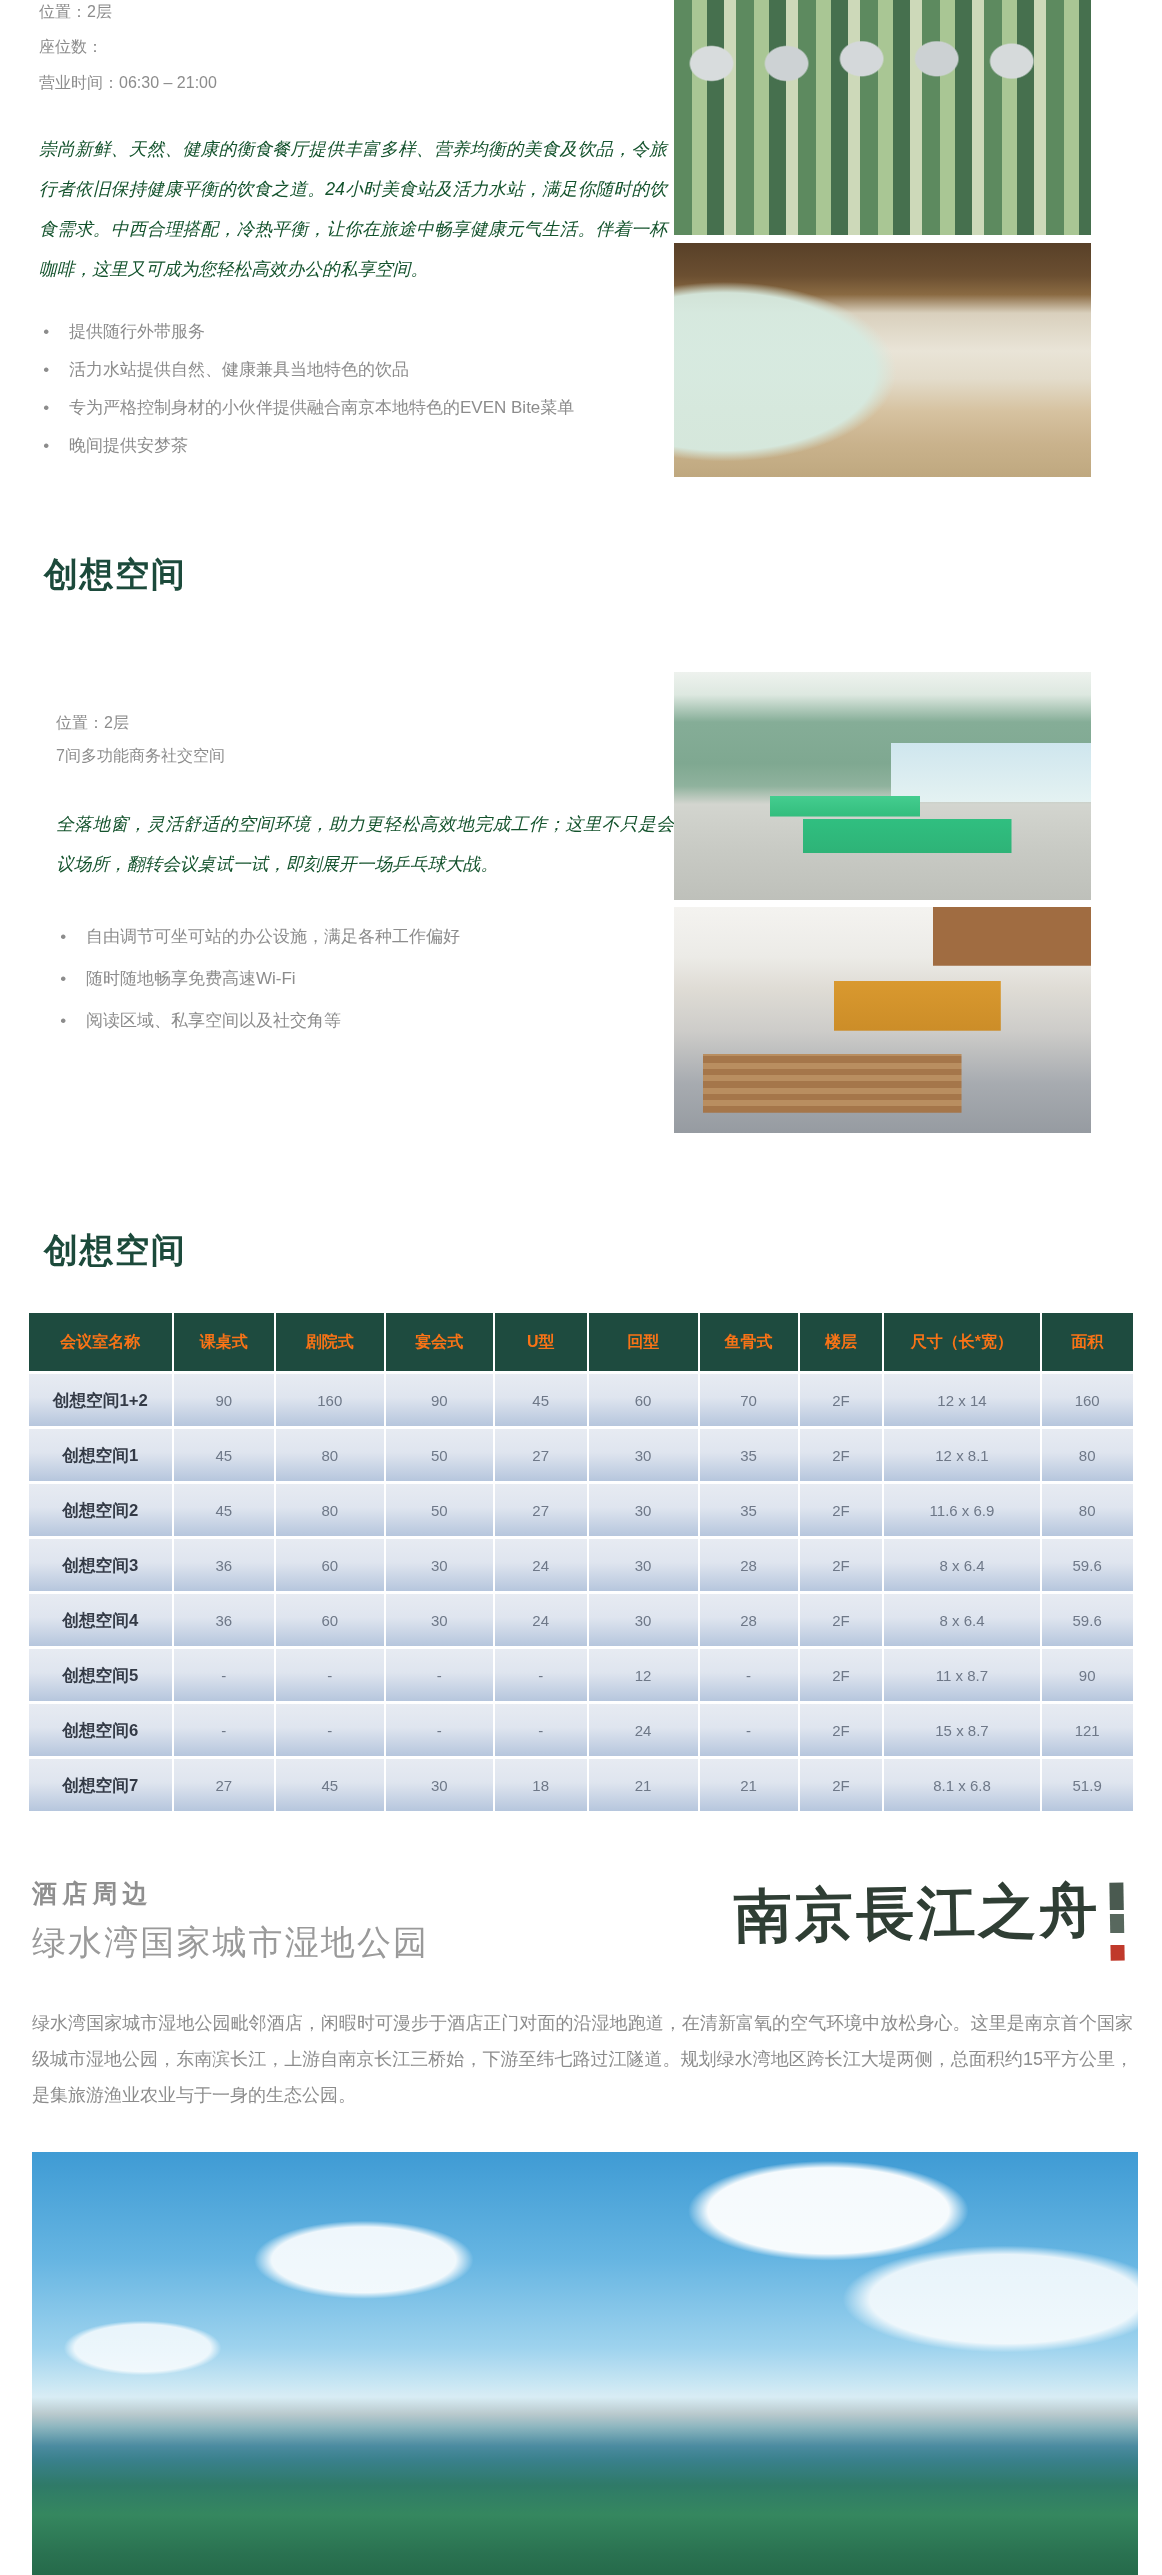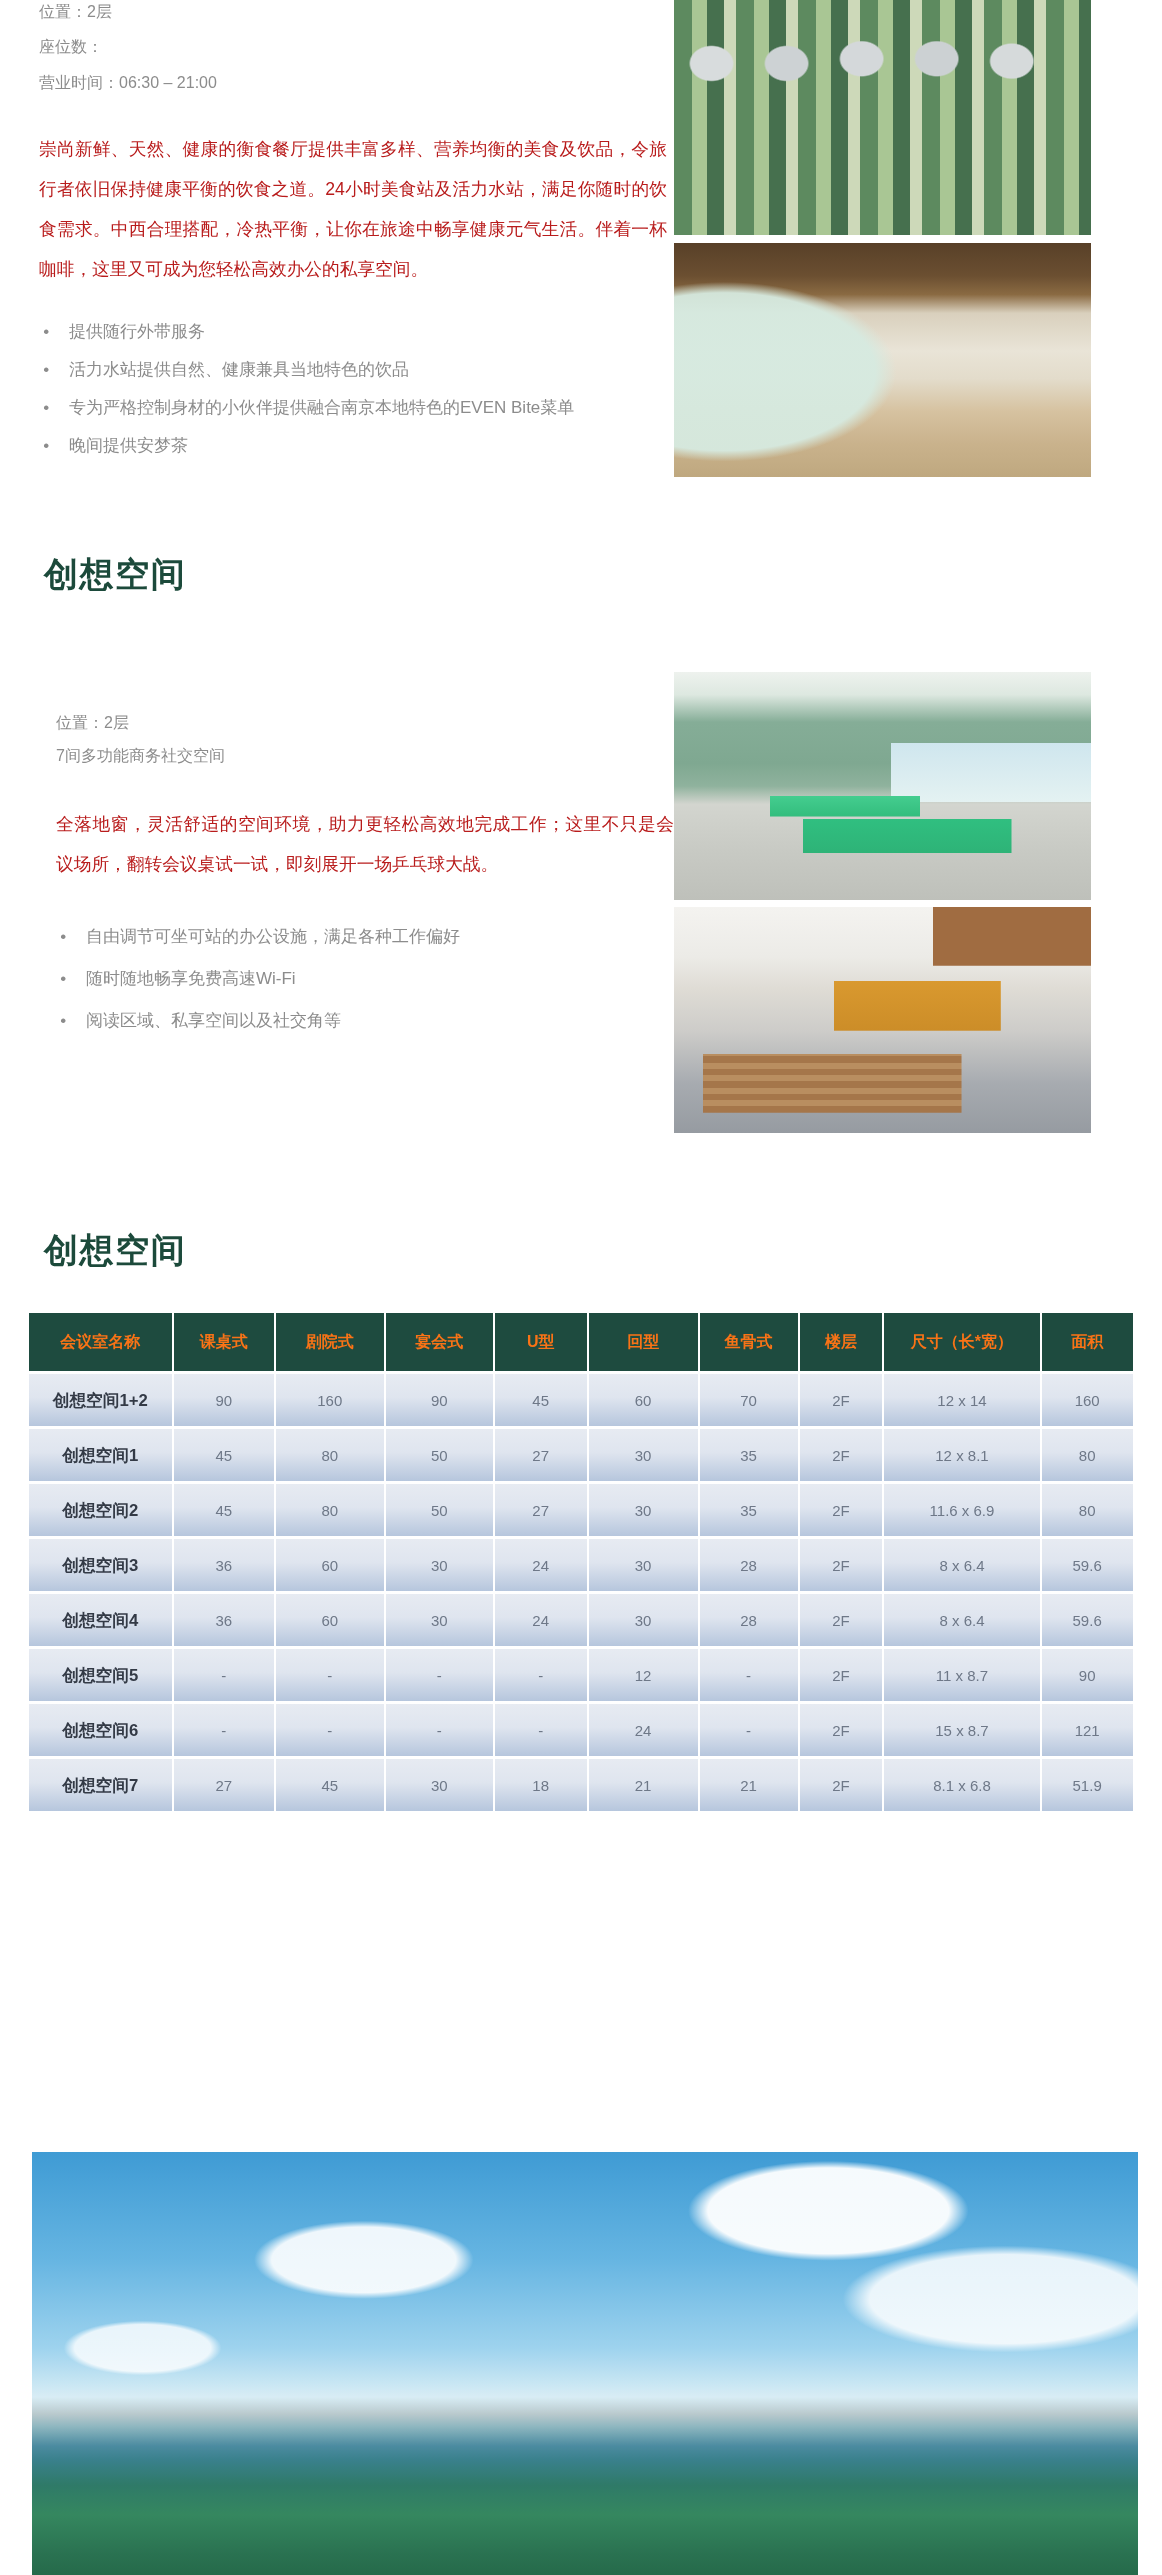--- a/index.html
+++ b/index.html
@@ -4,21 +4,21 @@
 <style>
   html,body { margin:0; padding:0; background:#ffffff; }
   .page {
     position:relative; width:1162px; height:2576px; background:#ffffff;
     font-family:"Liberation Sans", sans-serif; overflow:hidden;
   }
 
   
   .top-text { position:absolute; left:39px; top:4.2px; width:628px; color:#8c8c8c; }
   .meta { font-size:16px; line-height:16px; margin:0 0 19.3px 0; }
-  .para { font-size:17.7px; line-height:40px; margin:38px 0 0 0; color:#b91c1c; text-align:justify; }
+  .para { font-size:17.7px; line-height:40px; margin:38px 0 0 0; color:#14532d; text-align:justify;font-style:italic; }
   .bullets { margin:24px 0 0 0; padding:0; list-style:none; }
   .bullets li { position:relative; font-size:17px; line-height:38px; padding-left:30px; color:#8c8c8c; }
   .bullets li::before { content:"•"; position:absolute; left:4.2px; color:#8c8c8c; }
 
   .photos-top { position:absolute; left:674px; top:0; width:417px; }
   .photo { width:417px; background-repeat:no-repeat; }
   .photo-buffet {
     height:235px; margin-bottom:7.8px;
     background:
       radial-gradient(36px 29px at 9% 27%,  #d8dcdd 0 58%, rgba(0,0,0,0) 63%),
@@ -284,19 +284,28 @@
             <td>21</td>
             <td>21</td>
             <td>2F</td>
             <td>8.1 x 6.8</td>
             <td>51.9</td>
           </tr>
         </tbody>
     </table>
   </div>
 
+  <div class="surround">
+    <h3 class="h-small">酒店周边</h3>
+    <h2 class="h-large">绿水湾国家城市湿地公园</h2>
+    <div class="calligraphy">
+      <span>南京長江之舟</span>
+      <span class="signature"></span>
+    </div>
+    <p class="surround-para">绿水湾国家城市湿地公园毗邻酒店，闲暇时可漫步于酒店正门对面的沿湿地跑道，在清新富氧的空气环境中放松身心。这里是南京首个国家级城市湿地公园，东南滨长江，上游自南京长江三桥始，下游至纬七路过江隧道。规划绿水湾地区跨长江大堤两侧，总面积约15平方公里，是集旅游渔业农业与于一身的生态公园。</p>
+  </div>
 
   <div class="panorama">
     <span class="pano-caption">滨江风光带 绿水湾湿地公园</span>
   </div>
 
 </div>
 
 
 </body></html>

